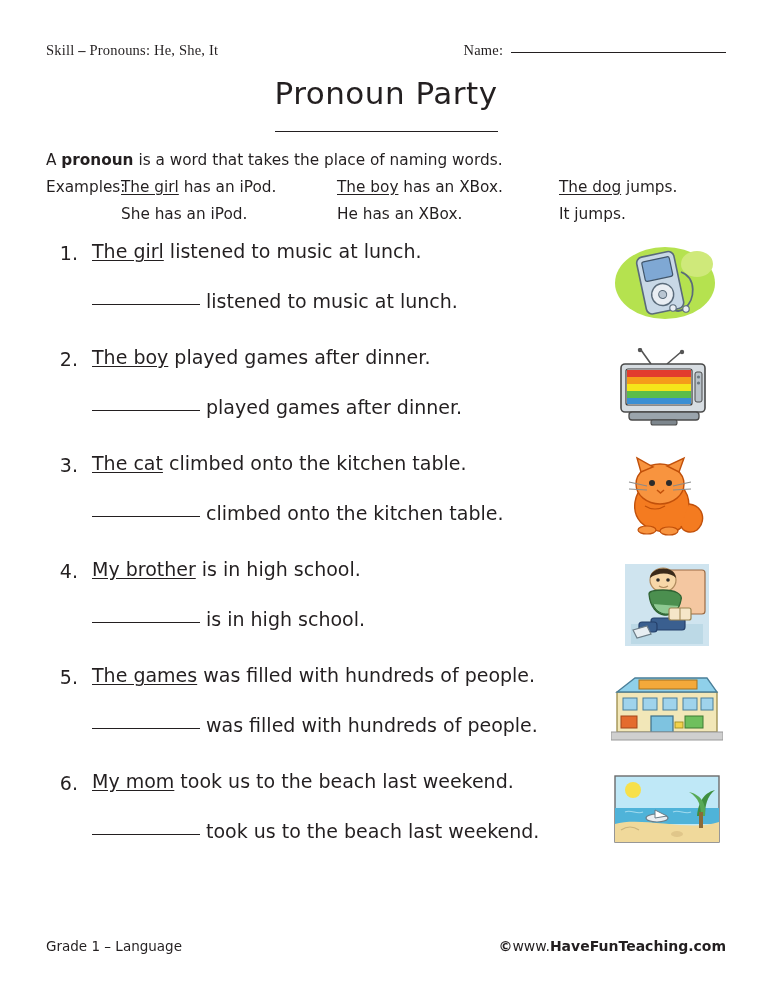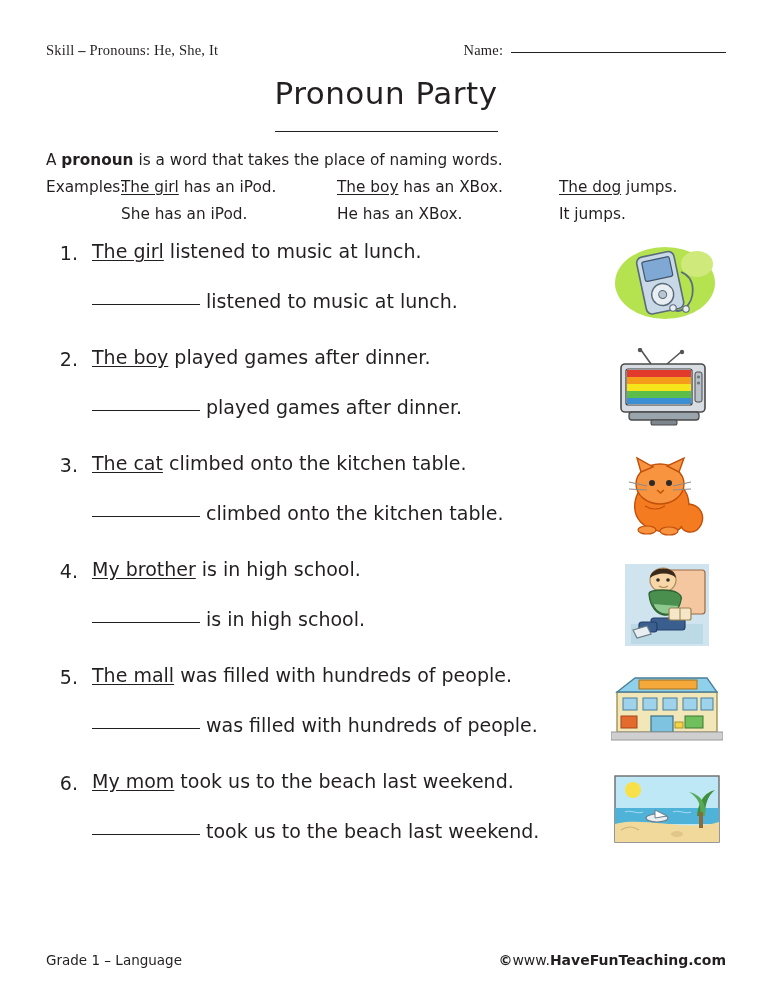--- a/index.html
+++ b/index.html
@@ -96,21 +96,21 @@
     margin-left: 6px;
     display: flex;
     align-items: flex-start;
     justify-content: center;
     padding-top: 2px;
   }
 
   
   .footer {
     position: absolute;
-    left: 46px; right: 46px; bottom: 32px;
+    left: 46px; right: 46px; bottom: 46px;
     display: flex;
     justify-content: space-between;
     align-items: baseline;
     font-size: 13.5px;
   }
   .footer .site { font-weight: 700; font-size: 14px; }
   .footer .site .www { font-weight: 400; }
 
   svg { display: block; }
 </style>
@@ -279,21 +279,21 @@
           <rect x="58" y="48" width="22" height="12" rx="2" fill="#f5e6c8" stroke="#9c8450" stroke-width="1.2"></rect>
           <path d="M69 48 L69 60" stroke="#9c8450" stroke-width="1"></path>
         </svg>
       </div>
     </div>
 
     <div class="q">
       <div class="q-num">5.</div>
       <div class="q-body">
         <div class="q-line1">
-          <span class="u">The mall</span><span> was filled with hundreds of people.</span>
+          <span class="u">The games</span><span> was filled with hundreds of people.</span>
         </div>
         <div class="q-line2">
           <span class="blank"></span><span>was filled with hundreds of people.</span>
         </div>
       </div>
       <div class="q-art">
         <svg width="112" height="76" viewBox="0 0 112 76">
           <rect x="6" y="26" width="100" height="40" fill="#f2e7b8" stroke="#9a8b4a" stroke-width="1.3"></rect>
           <path d="M6 26 L24 12 L96 12 L106 26 Z" fill="#8fd0ea" stroke="#4a7f99" stroke-width="1.3"></path>
           <rect x="28" y="14" width="58" height="9" fill="#f4a93a" stroke="#a6701d" stroke-width="1"></rect>

